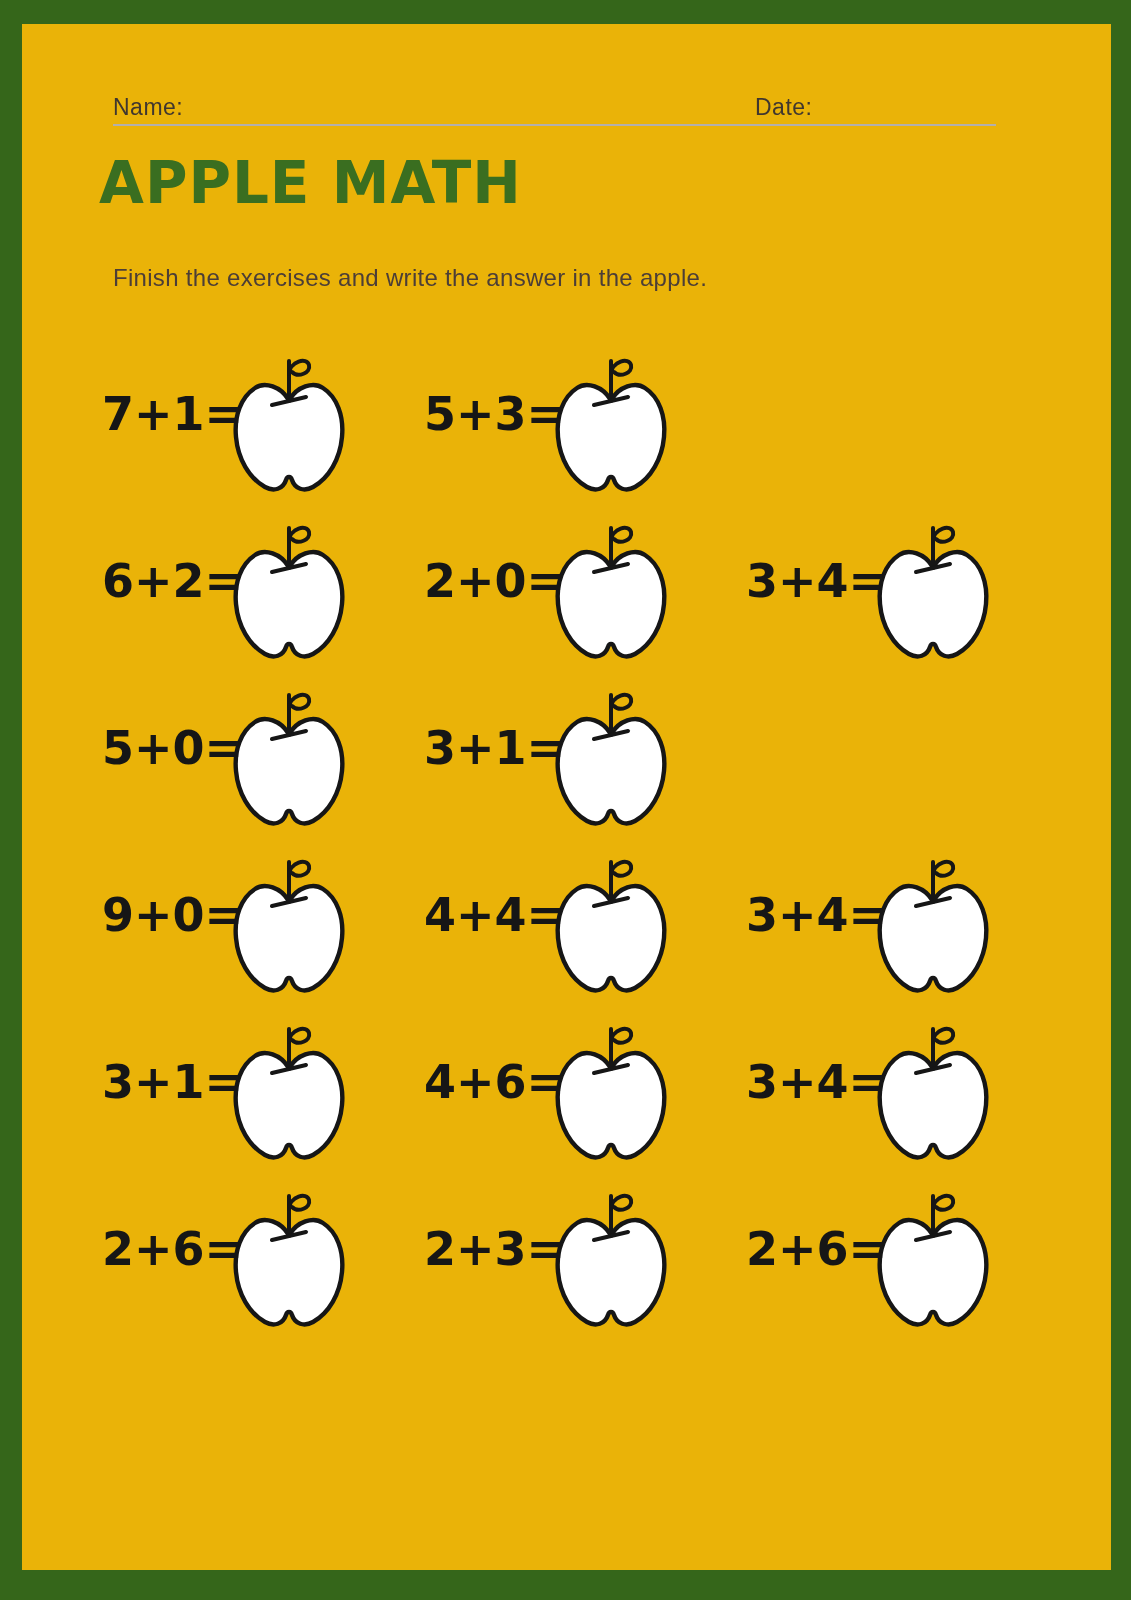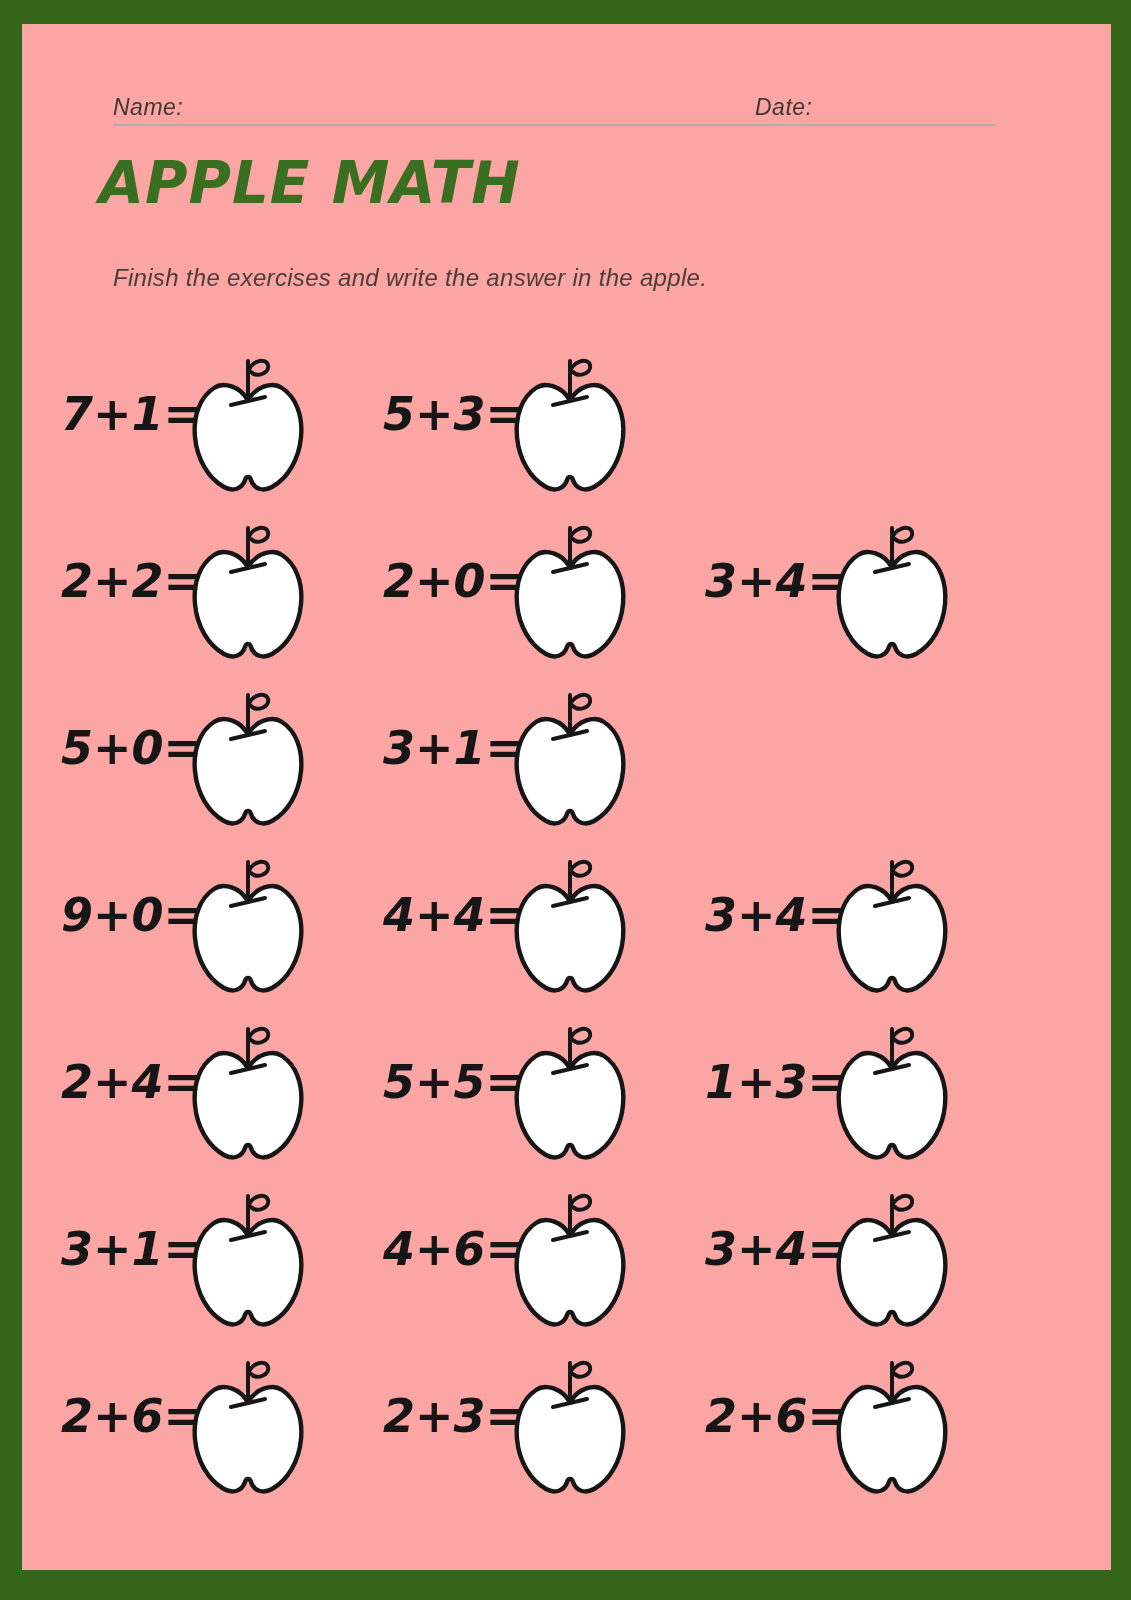--- a/index.html
+++ b/index.html
@@ -6,22 +6,21 @@
   body {
     width:1131px; height:1600px;
     background:#35661a;
     position:relative;
     font-family:"Liberation Sans", sans-serif;
     overflow:hidden;
   }
   .page {
     position:absolute;
     left:22px; top:24px; right:20px; bottom:30px;
-    background:#fca5a5;
-    font-style:italic;
+    background:#eab308;
   }
   
   .header-line {
     position:absolute;
     left:91px; right:115px; top:100px;
     border-bottom:2px solid #b3afac;
   }
   .field-label {
     position:absolute;
     top:70px;
@@ -52,21 +51,21 @@
   
   .grid {
     position:absolute;
     left:0; top:320px; right:0;
     display:flex;
     flex-direction:column;
   }
   .row {
     display:flex;
     height:167px;
-    padding-left:39px;
+    padding-left:80px;
   }
   .cell {
     width:322px;
     display:flex;
     align-items:center;
   }
   .problem {
     width:126px;
     font-size:46px;
     font-weight:800;
@@ -133,21 +132,21 @@
         <span class="apple">
             <svg viewBox="0 0 122 150">
               <use href="#apple-shape"></use>
             </svg>
           </span>
       </div>
     </div>
 
     <div class="row">
       <div class="cell">
-        <span class="problem">2+2=</span>
+        <span class="problem">6+2=</span>
         <span class="apple">
             <svg viewBox="0 0 122 150">
               <use href="#apple-shape"></use>
             </svg>
           </span>
       </div>
       <div class="cell">
         <span class="problem">2+0=</span>
         <span class="apple">
             <svg viewBox="0 0 122 150">
@@ -204,46 +203,20 @@
       <div class="cell">
         <span class="problem">3+4=</span>
         <span class="apple">
             <svg viewBox="0 0 122 150">
               <use href="#apple-shape"></use>
             </svg>
           </span>
       </div>
     </div>
 
-    <div class="row">
-      <div class="cell">
-        <span class="problem">2+4=</span>
-        <span class="apple">
-            <svg viewBox="0 0 122 150">
-              <use href="#apple-shape"></use>
-            </svg>
-          </span>
-      </div>
-      <div class="cell">
-        <span class="problem">5+5=</span>
-        <span class="apple">
-            <svg viewBox="0 0 122 150">
-              <use href="#apple-shape"></use>
-            </svg>
-          </span>
-      </div>
-      <div class="cell">
-        <span class="problem">1+3=</span>
-        <span class="apple">
-            <svg viewBox="0 0 122 150">
-              <use href="#apple-shape"></use>
-            </svg>
-          </span>
-      </div>
-    </div>
 
     <div class="row">
       <div class="cell">
         <span class="problem">3+1=</span>
         <span class="apple">
             <svg viewBox="0 0 122 150">
               <use href="#apple-shape"></use>
             </svg>
           </span>
       </div>

